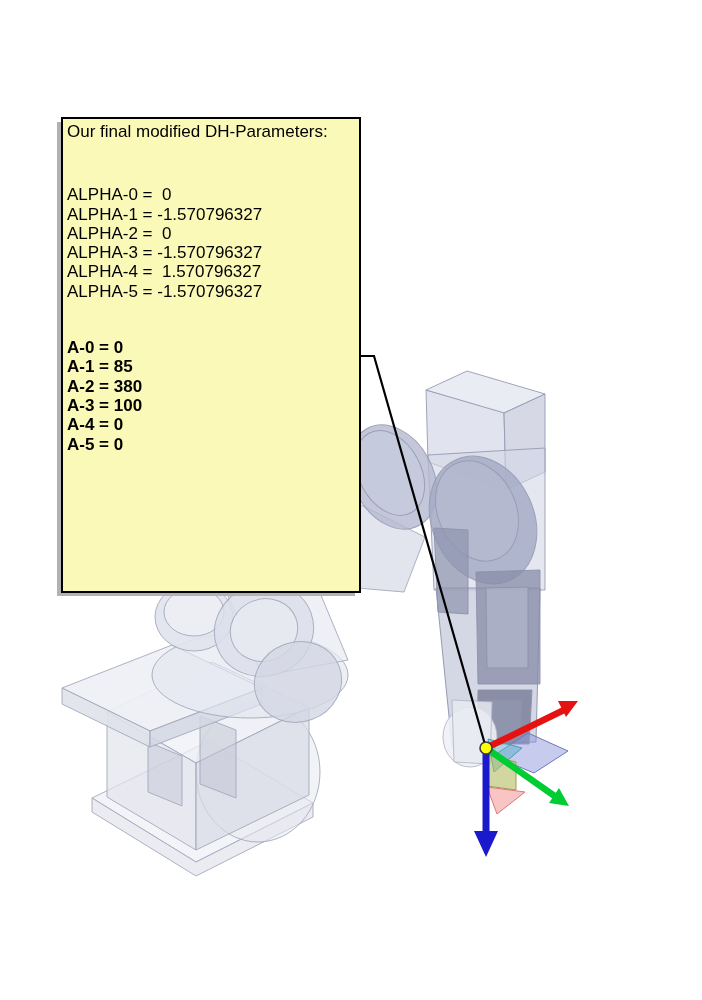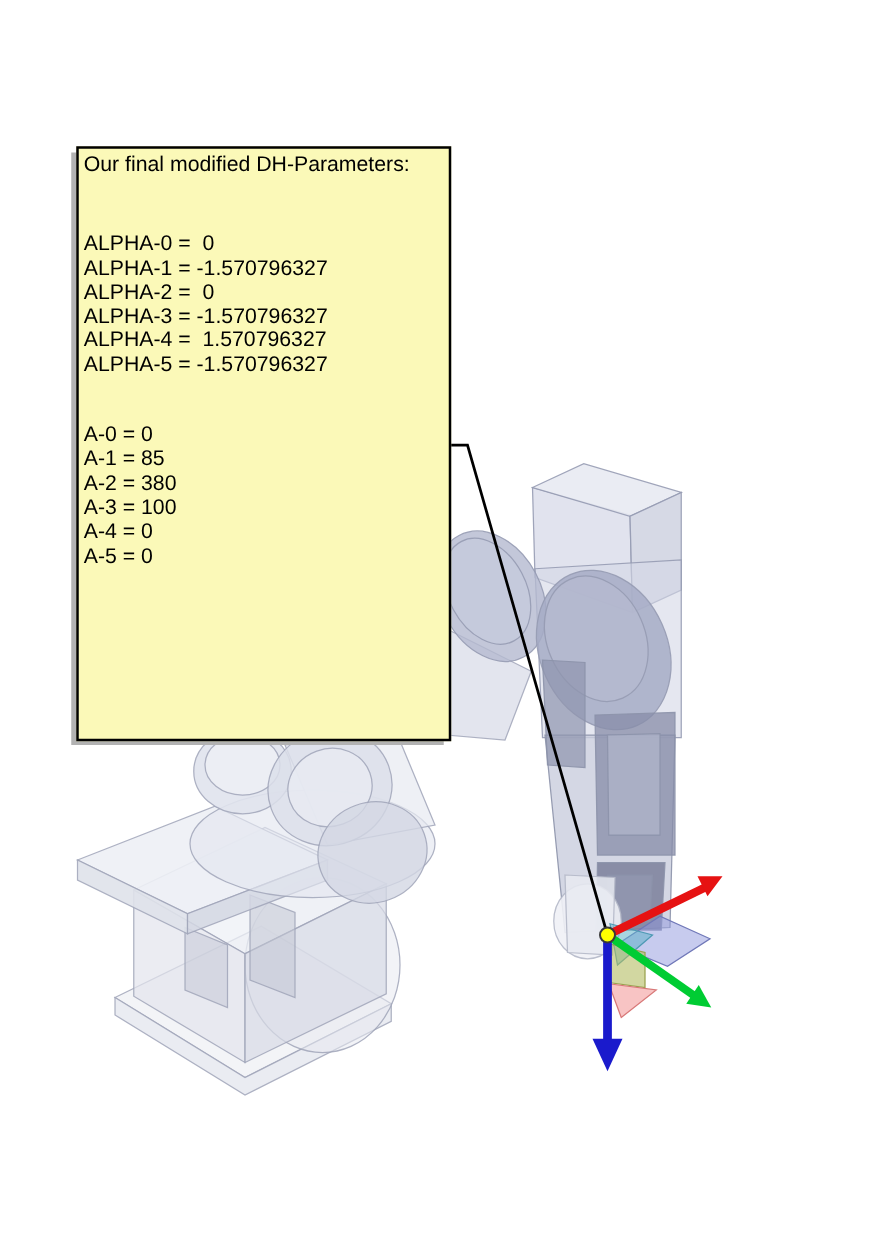--- a/index.html
+++ b/index.html
@@ -21,21 +21,21 @@
     padding:3px 0 0 4px;
     box-sizing:content-box;
     z-index:2;
     color:#000;
     font-size:17px;
     line-height:19.3px;
   }
   .callout-title{margin:0 0 44px 0;white-space:pre;}
   .param-block{margin:0;white-space:pre;font-family:"Liberation Sans",sans-serif;}
   .alpha-block{margin-bottom:37px;}
-  .a-block{margin-bottom:2px;}
+  .a-block{margin-bottom:2px;font-weight:bold;}
 </style>
 </head>
 <body>
 
 <div class="stage">
 
   <svg class="scene-svg" viewBox="0 0 702 1000" xmlns="http://www.w3.org/2000/svg">
 
     <g stroke="rgba(160,165,185,0.85)" stroke-width="1">
 

